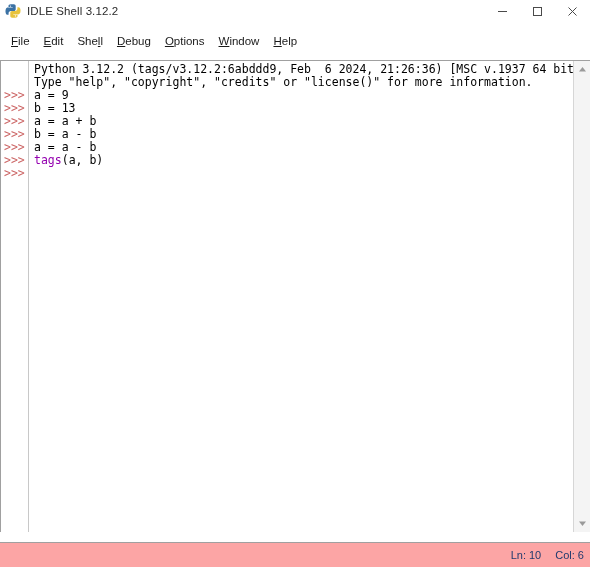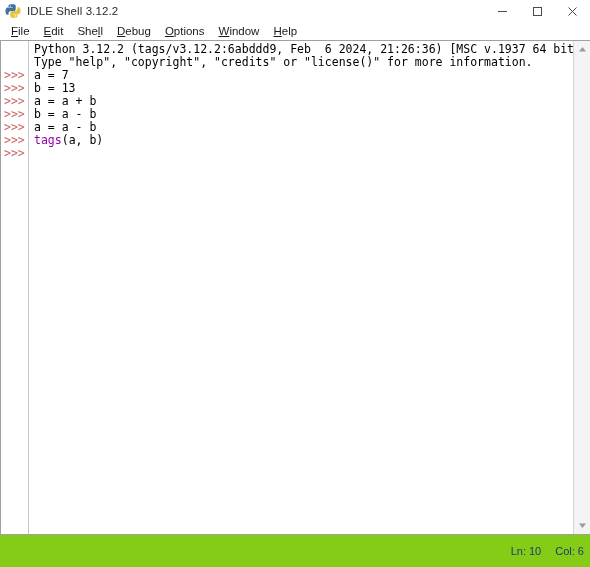--- a/index.html
+++ b/index.html
@@ -16,20 +16,21 @@
   }
 
   .window {
     width: 590px;
     height: 567px;
     display: flex;
     flex-direction: column;
     background: #ffffff;
     position: relative;
     box-sizing: border-box;
+    gap: 10px;
   }
 
   
   .titlebar {
     height: 22px;
     min-height: 22px;
     background: #ffffff;
     display: flex;
     align-items: center;
     position: relative;
@@ -166,23 +167,23 @@
     flex: 0 0 auto;
   }
   .sb-track {
     flex: 1 1 auto;
     width: 17px;
     background: #f4f4f4;
   }
 
   
   .statusbar {
-    height: 33px;
+    height: 25px;
     min-height: 17px;
-    background: #84cc16;
+    background: #fca5a5;
     border-top: 1px solid #a0a0a0;
     display: flex;
     align-items: center;
     justify-content: flex-end;
     padding-right: 6px;
     box-sizing: border-box;
   }
   .status-cell {
     font-size: 11px;
     color: #1f3a6e;
@@ -235,21 +236,21 @@
     <div class="menuitem"><u>O</u>ptions</div>
     <div class="menuitem"><u>W</u>indow</div>
     <div class="menuitem"><u>H</u>elp</div>
   </div>
 
   <div class="textwrap">
     <div class="console" id="console">
       <div class="gutter-line"></div>
     <div class="line"><div class="prompt"></div><div class="content"><span class="c-plain">Python 3.12.2 (tags/v3.12.2:6abddd9, Feb  6 2024, 21:26:36) [MSC v.1937 64 bit (</span></div></div>
         <div class="line"><div class="prompt"></div><div class="content"><span class="c-plain">Type "help", "copyright", "credits" or "license()" for more information.</span></div></div>
-        <div class="line"><div class="prompt">&gt;&gt;&gt;</div><div class="content"><span class="c-plain">a = 7</span></div></div>
+        <div class="line"><div class="prompt">&gt;&gt;&gt;</div><div class="content"><span class="c-plain">a = 9</span></div></div>
         <div class="line"><div class="prompt">&gt;&gt;&gt;</div><div class="content"><span class="c-plain">b = 13</span></div></div>
         <div class="line"><div class="prompt">&gt;&gt;&gt;</div><div class="content"><span class="c-plain">a = a + b</span></div></div>
         <div class="line"><div class="prompt">&gt;&gt;&gt;</div><div class="content"><span class="c-plain">b = a - b</span></div></div>
         <div class="line"><div class="prompt">&gt;&gt;&gt;</div><div class="content"><span class="c-plain">a = a - b</span></div></div>
         <div class="line"><div class="prompt">&gt;&gt;&gt;</div><div class="content"><span class="c-builtin">tags</span><span class="c-plain">(a, b)</span></div></div>
         <div class="line"><div class="prompt">&gt;&gt;&gt;</div><div class="content"><span class="c-plain"></span></div></div>
       </div>
 
     <div class="scrollbar">
       <div class="sb-arrow">

